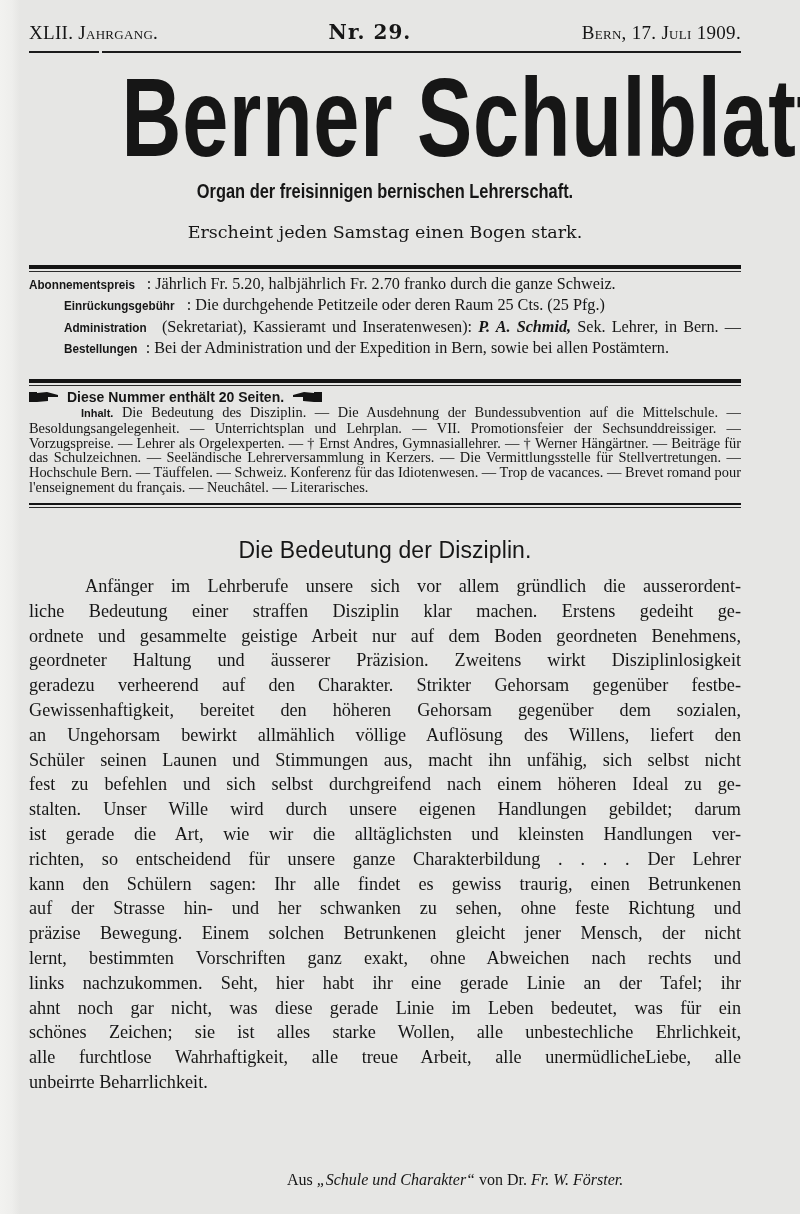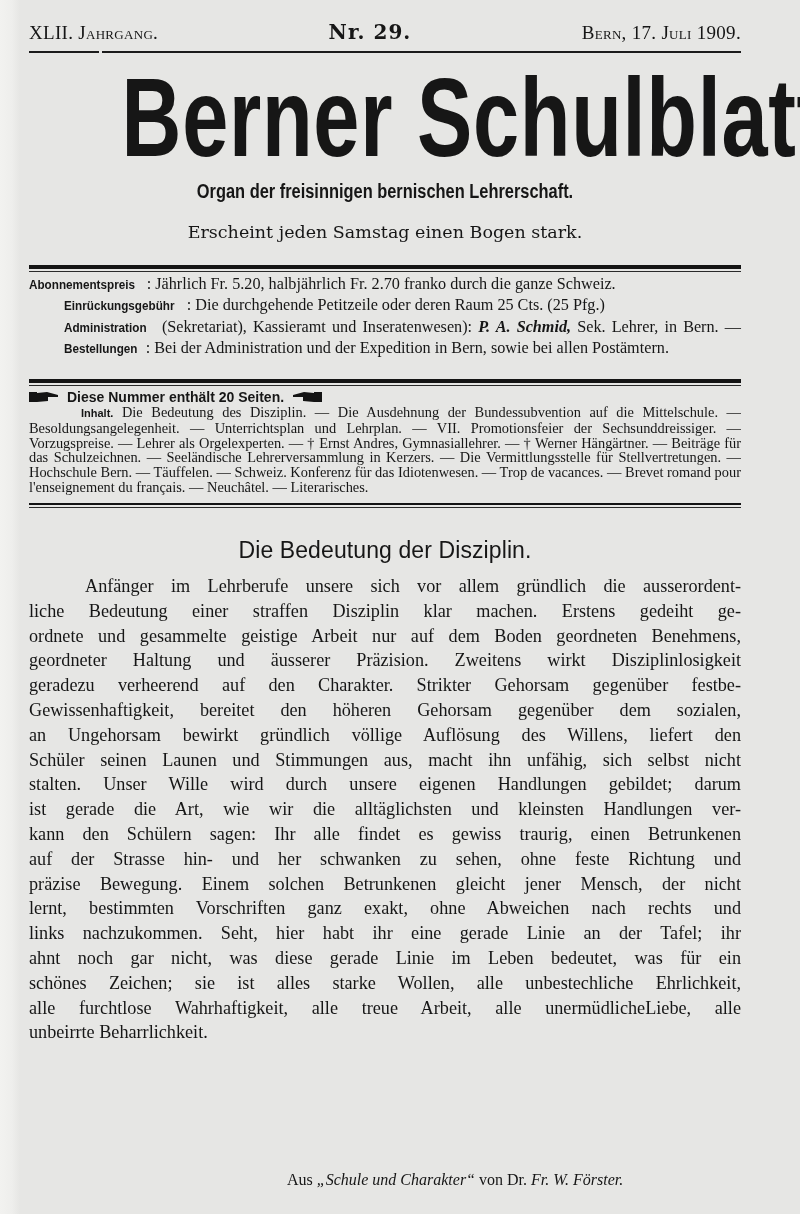--- a/index.html
+++ b/index.html
@@ -166,24 +166,26 @@
 
   <h1 class="article-title" style="margin:0;">Die Bedeutung der Disziplin.</h1>
 
   <div class="article">
     <span class="line first">Anfänger im Lehrberufe unsere sich vor allem gründlich die ausserordent-</span>
     <span class="line">liche Bedeutung einer straffen Disziplin klar machen. Erstens gedeiht ge-</span>
     <span class="line">ordnete und gesammelte geistige Arbeit nur auf dem Boden geordneten Benehmens,</span>
     <span class="line">geordneter Haltung und äusserer Präzision. Zweitens wirkt Disziplinlosigkeit</span>
     <span class="line">geradezu verheerend auf den Charakter. Strikter Gehorsam gegenüber festbe-</span>
     <span class="line">Gewissenhaftigkeit, bereitet den höheren Gehorsam gegenüber dem sozialen,</span>
-    <span class="line">an Ungehorsam bewirkt gründlich völlige Auflösung des Willens, liefert den</span>
+    <span class="line">an Ungehorsam bewirkt allmählich völlige Auflösung des Willens, liefert den</span>
     <span class="line">Schüler seinen Launen und Stimmungen aus, macht ihn unfähig, sich selbst nicht</span>
+    <span class="line">fest zu befehlen und sich selbst durchgreifend nach einem höheren Ideal zu ge-</span>
     <span class="line">stalten. Unser Wille wird durch unsere eigenen Handlungen gebildet; darum</span>
     <span class="line">ist gerade die Art, wie wir die alltäglichsten und kleinsten Handlungen ver-</span>
+    <span class="line">richten, so entscheidend für unsere ganze Charakterbildung . . . . Der Lehrer</span>
     <span class="line">kann den Schülern sagen: Ihr alle findet es gewiss traurig, einen Betrunkenen</span>
     <span class="line">auf der Strasse hin- und her schwanken zu sehen, ohne feste Richtung und</span>
     <span class="line">präzise Bewegung. Einem solchen Betrunkenen gleicht jener Mensch, der nicht</span>
     <span class="line">lernt, bestimmten Vorschriften ganz exakt, ohne Abweichen nach rechts und</span>
     <span class="line">links nachzukommen. Seht, hier habt ihr eine gerade Linie an der Tafel; ihr</span>
     <span class="line">ahnt noch gar nicht, was diese gerade Linie im Leben bedeutet, was für ein</span>
     <span class="line">schönes Zeichen; sie ist alles starke Wollen, alle unbestechliche Ehrlichkeit,</span>
     <span class="line">alle furchtlose Wahrhaftigkeit, alle treue Arbeit, alle unermüdlicheLiebe, alle</span>
     <span class="line last">unbeirrte Beharrlichkeit.</span>
   </div>

